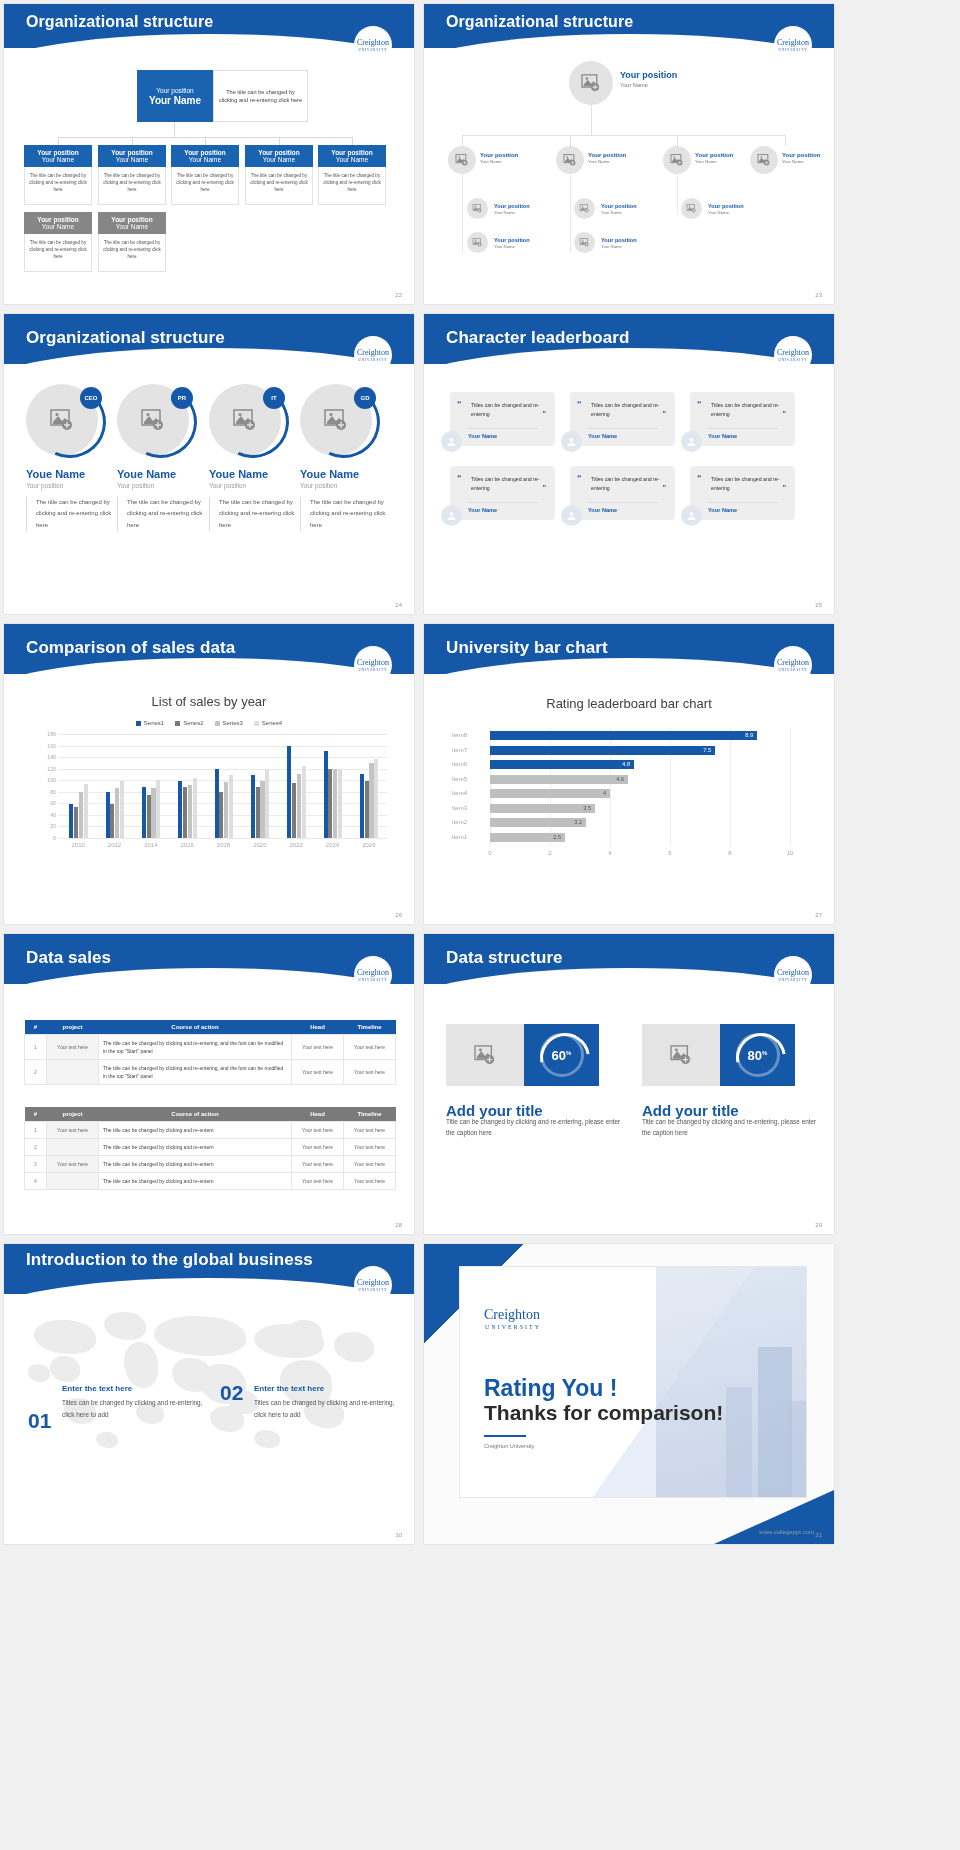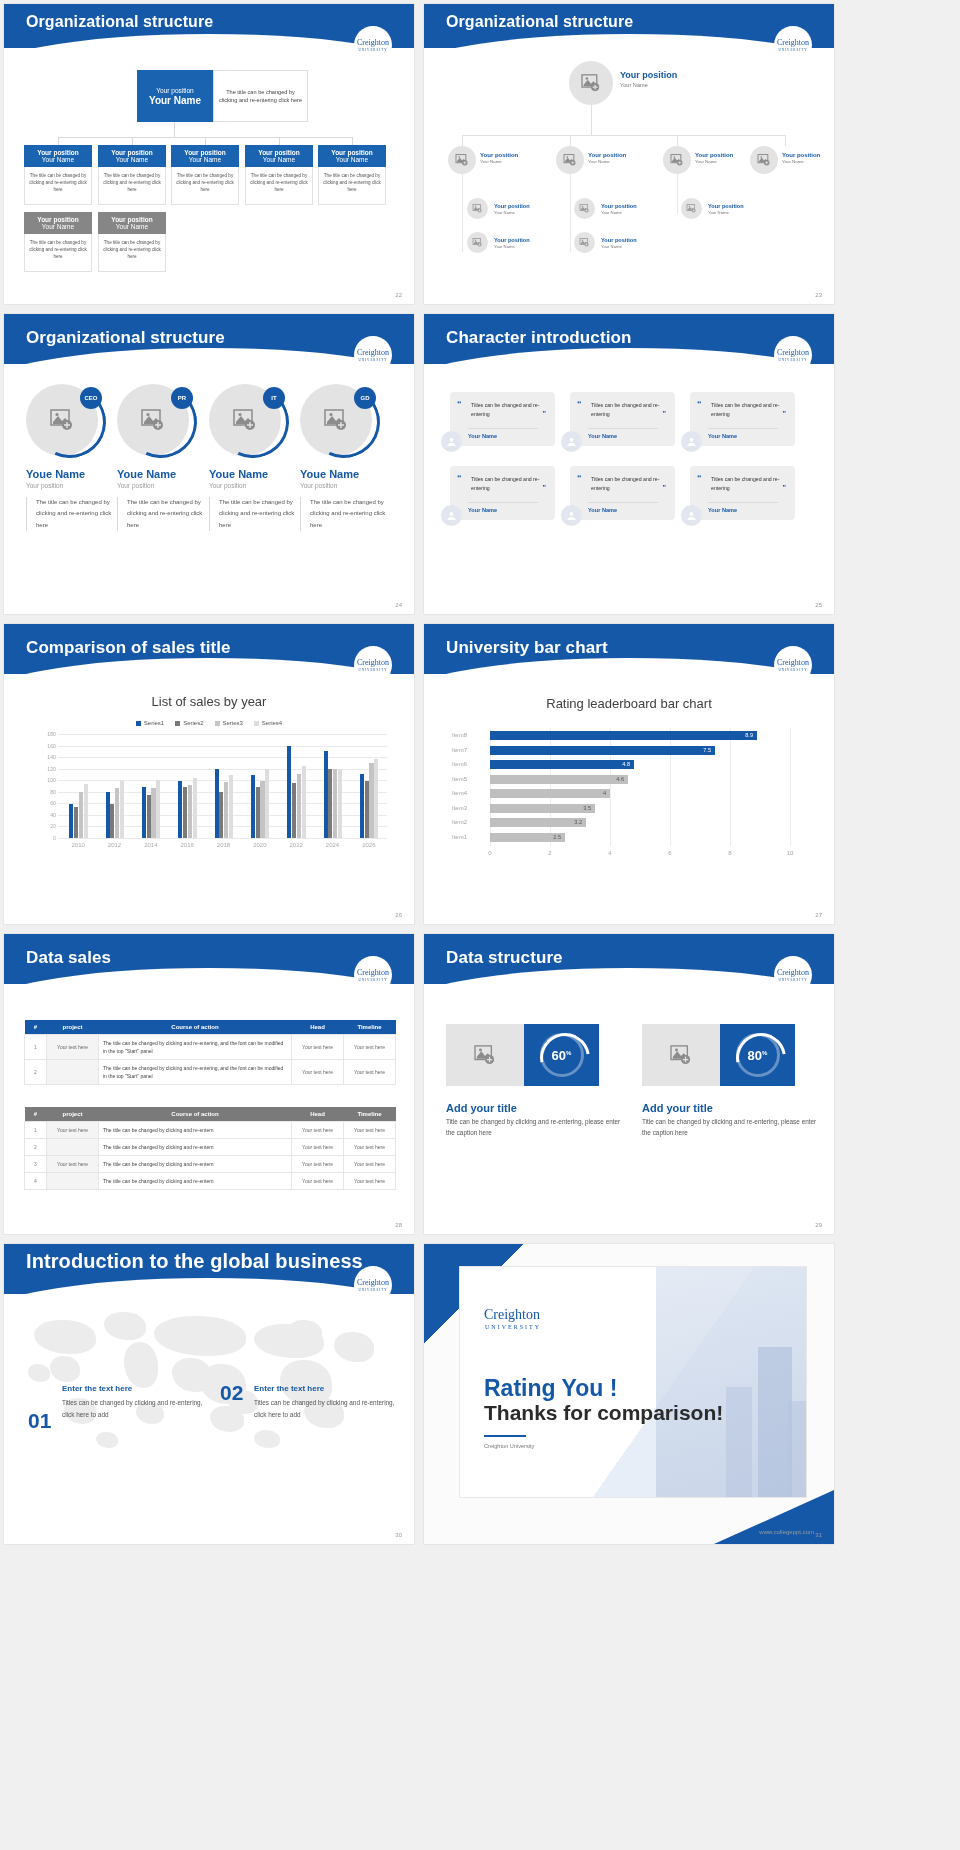--- a/index.html
+++ b/index.html
@@ -110,21 +110,21 @@
   .dcbox { position:absolute; display:flex; }
   .dcimg { width:78px; height:62px; background:#e4e4e4; display:flex; align-items:center; justify-content:center; }
   .dcring { width:75px; height:62px; background:#1558a8; display:flex; align-items:center; justify-content:center; }
   .ring { position:relative; width:44px; height:44px; border-radius:50%;
           border:3px solid rgba(255,255,255,.35); display:flex; align-items:center; justify-content:center; }
   .ring::after{ content:""; position:absolute; left:-3px; top:-3px; width:44px; height:44px; border-radius:50%;
                 border:3px solid #fff; border-right-color:transparent; border-bottom-color:transparent;
                 transform:rotate(35deg); }
   .ring .v { color:#fff; font-size:13px; font-weight:bold; z-index:2; }
   .ring .v sup { font-size:6px; }
-  .dch { position:absolute; color:#1558a8; font-weight:bold; font-size:11px; }
+  .dch { position:absolute; color:#1558a8; font-weight:bold; font-size:15px; }
   .dcp { position:absolute; color:#555; font-size:6.4px; line-height:1.75; width:180px; }
 
   
   .gbnum { position:absolute; color:#1558a8; font-size:21px; font-weight:bold; }
   .gbh { position:absolute; color:#1558a8; font-size:8px; font-weight:bold; }
   .gbp { position:absolute; color:#555; font-size:6.4px; line-height:1.8; width:150px; }
 
   
   .ty { position:absolute; left:35px; top:22px; width:348px; height:232px; background:#fff;
         border:1px solid #e8e8e8; overflow:hidden; }
@@ -455,21 +455,21 @@
       <div class="nm">Youe Name</div>
       <div class="po">Your position</div>
       <div class="ds">The title can be changed by clicking and re-entering click here</div>
     </div>
 
     <div class="pnum">24</div>
   </div>
 
   <div class="slide">
     <div class="hdr deep"></div>
-    <div class="title" style="top:14px;font-size:17px;">Character introduction</div>
+    <div class="title" style="top:14px;font-size:17px;">Character leaderboard</div>
     <div class="logo">
       <div class="l1">Creighton</div>
       <div class="l2">UNIVERSITY</div>
     </div>
 
     <div class="cc" style="left:26px;top:78px;">
       <div class="q1">“</div>
       <div class="tx">Titles can be changed and re-entering</div>
       <div class="q2">”</div>
       <div class="sep"></div>
@@ -556,21 +556,21 @@
           <circle cx="10" cy="7.5" r="3" fill="#fff"></circle>
           <path d="M3.5 17c1-3.6 4-5 6.5-5s5.5 1.4 6.5 5z" fill="#fff"></path>
         </svg>
     </div>
 
     <div class="pnum">25</div>
   </div>
 
   <div class="slide">
     <div class="hdr deep"></div>
-    <div class="title" style="top:14px;font-size:17px;">Comparison of sales title</div>
+    <div class="title" style="top:14px;font-size:17px;">Comparison of sales data</div>
     <div class="logo">
       <div class="l1">Creighton</div>
       <div class="l2">UNIVERSITY</div>
     </div>
 
     <div class="ctitle" style="top:70px;">List of sales by year</div>
     <div class="legend" id="legend26" style="top:96px;">
         <div><span class="sw" style="background:#1558a8"></span>Series1</div>
         <div><span class="sw" style="background:#7a7a7a"></span>Series2</div>
         <div><span class="sw" style="background:#c4c4c4"></span>Series3</div>
@@ -823,21 +823,21 @@
       </div>
     </div>
     <div class="dch" style="left:218px;top:168px;">Add your title</div>
     <div class="dcp" style="left:218px;top:182px;">Title can be changed by clicking and re-entering, please enter the caption here</div>
 
     <div class="pnum">29</div>
   </div>
 
   <div class="slide">
     <div class="hdr deep"></div>
-    <div class="title" style="top:6px;font-size:20px;">Introduction to the global business</div>
+    <div class="title" style="top:6px;font-size:17px;">Introduction to the global business</div>
     <div class="logo">
       <div class="l1">Creighton</div>
       <div class="l2">UNIVERSITY</div>
     </div>
     <div id="worldmap" style="position:absolute;left:0;top:58px;width:410px;height:175px;">
         <div style="position:absolute;left:30px;top:18px;width:62px;height:34px;background:#ececec;border-radius:45% 55% 40% 60%;"></div>
         <div style="position:absolute;left:46px;top:54px;width:30px;height:26px;background:#ececec;border-radius:45% 55% 40% 60%;"></div>
         <div style="position:absolute;left:100px;top:10px;width:42px;height:28px;background:#ececec;border-radius:45% 55% 40% 60%;"></div>
         <div style="position:absolute;left:120px;top:40px;width:34px;height:46px;background:#ececec;border-radius:45% 55% 40% 60%;"></div>
         <div style="position:absolute;left:150px;top:14px;width:92px;height:40px;background:#ececec;border-radius:45% 55% 40% 60%;"></div>

